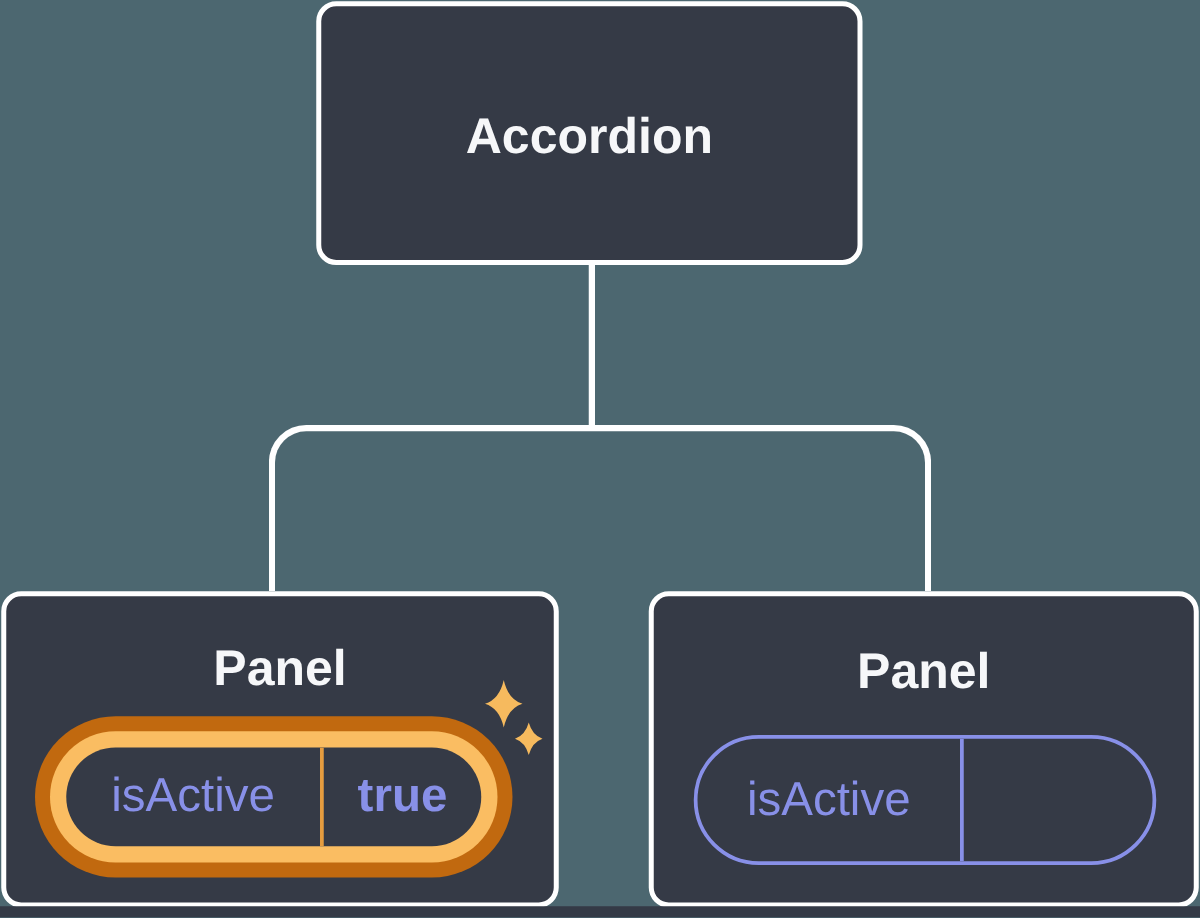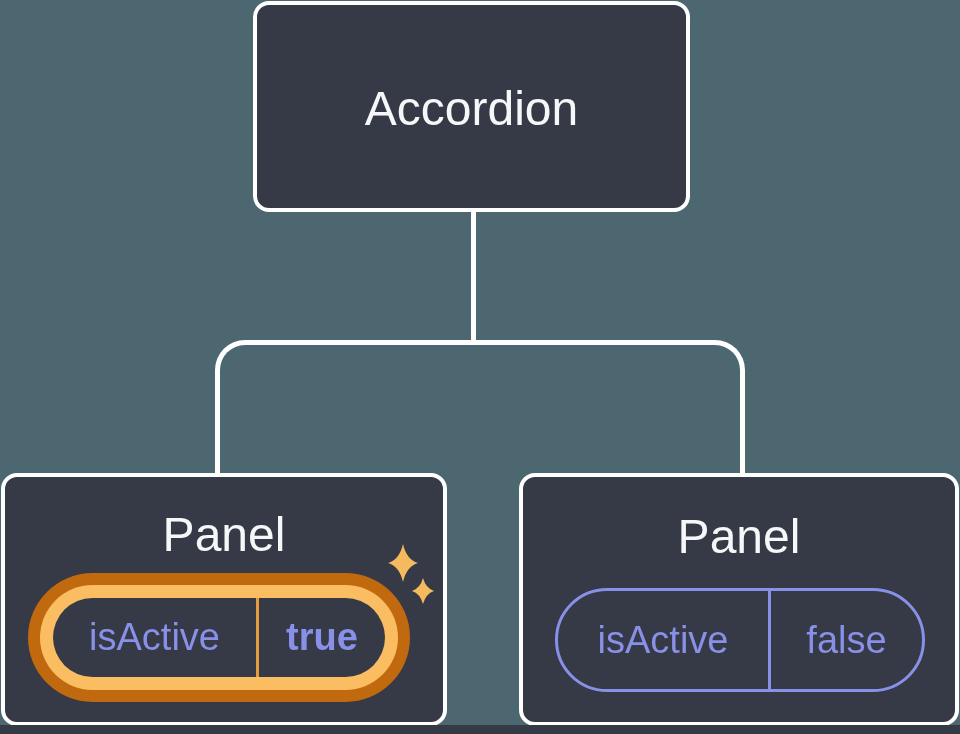--- a/index.html
+++ b/index.html
@@ -64,22 +64,22 @@
     top: 473px;
     width: 440px;
     height: 253px;
   }
   .node-title {
     position: absolute;
     left: 0;
     right: 0;
     text-align: center;
     color: var(--title-text, #F6F7F9);
-    font-size: 48px;
-    font-weight: 400;
+    font-size: 40px;
+    font-weight: 700;
     line-height: 48px;
     white-space: nowrap;
   }
   .node-accordion .node-title { top: 80px; }
   .node-panel-left .node-title { top: 34px; }
   .node-panel-right .node-title { top: 36px; }
 
   
   .pill-ring-outer {
     position: absolute;
@@ -206,19 +206,18 @@
       </svg>
     </div>
   </div>
 
   <div class="node node-panel-right">
     <div class="node-title">Panel</div>
 
     <div class="pill-inactive">
       <div class="cell cell-name">isActive</div>
       <div class="pill-divider-inactive"></div>
-      <div class="cell cell-value">false</div>
     </div>
   </div>
 
   <div class="bottom-strip"></div>
 
 </div>
 
 </body></html>

